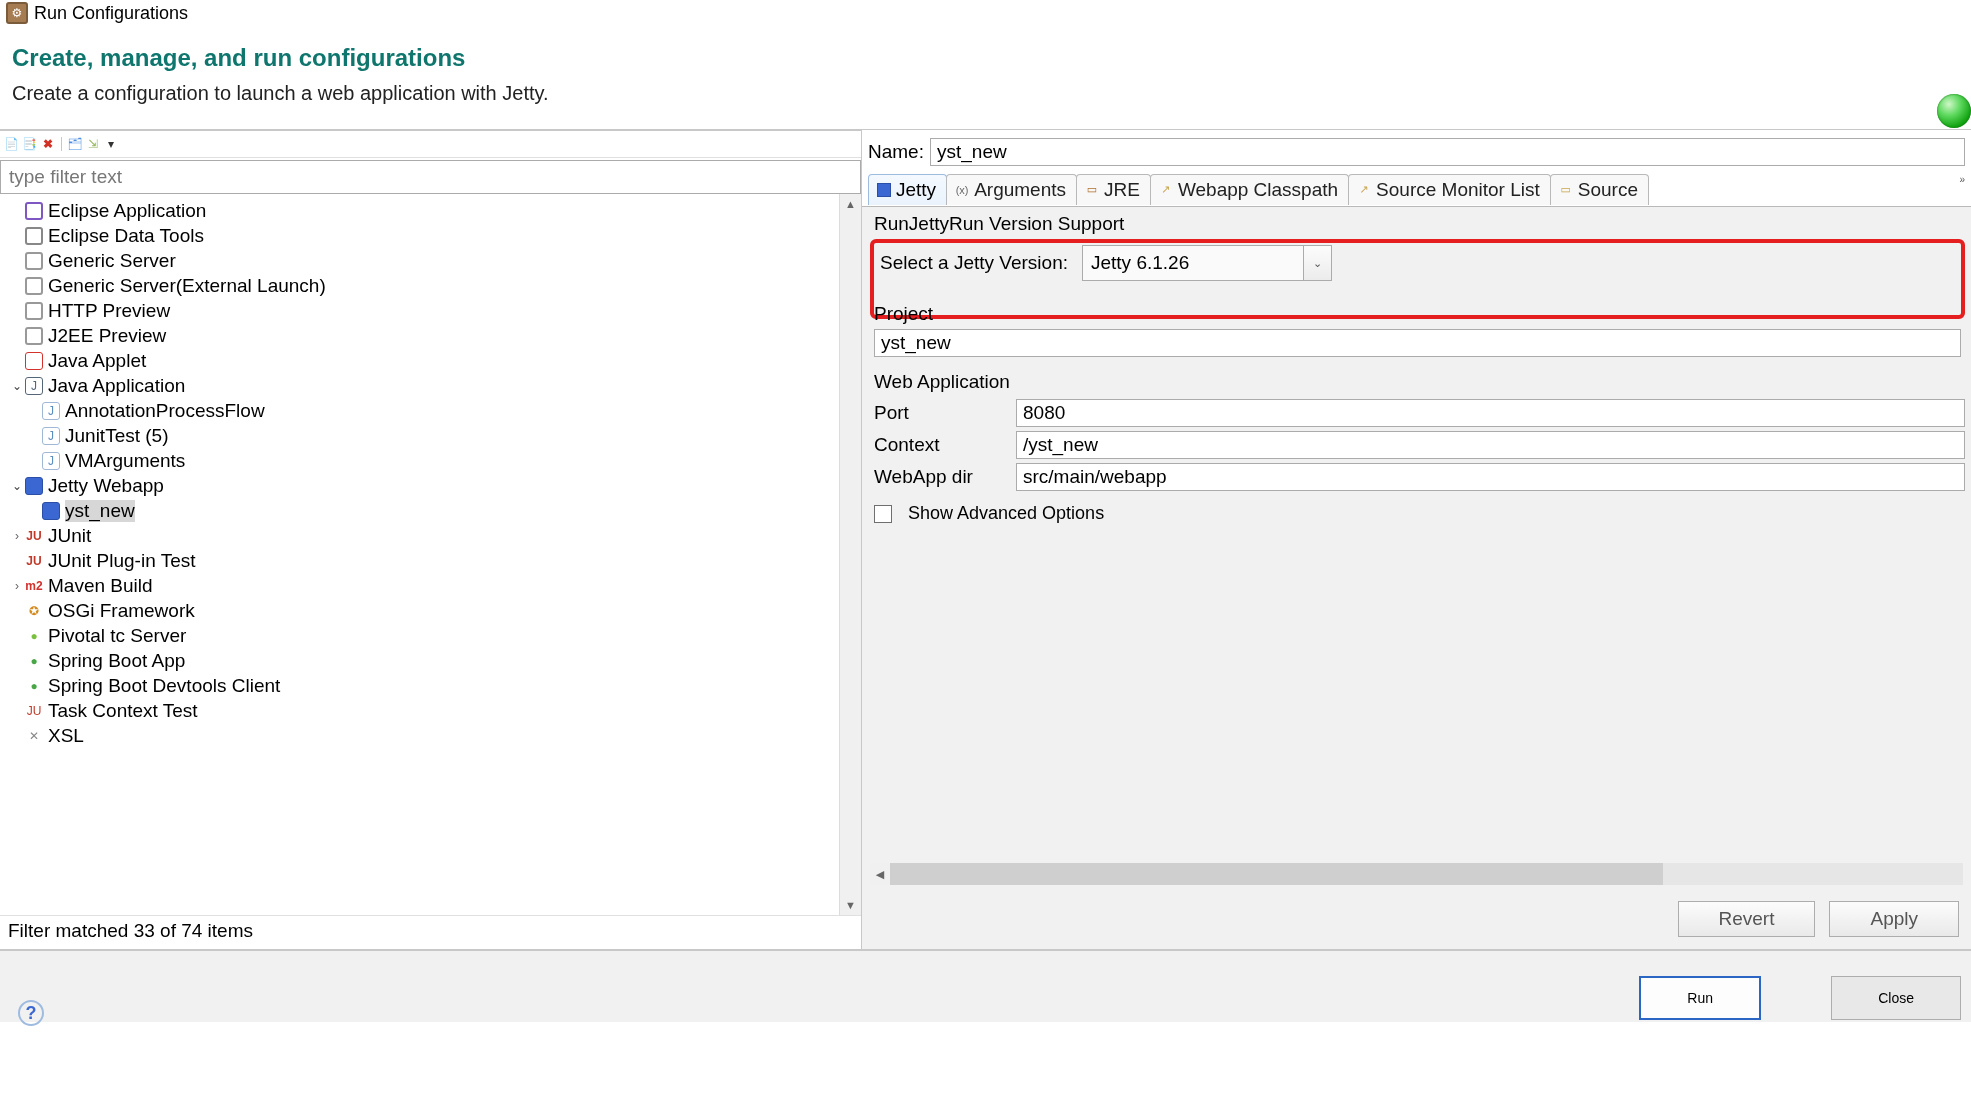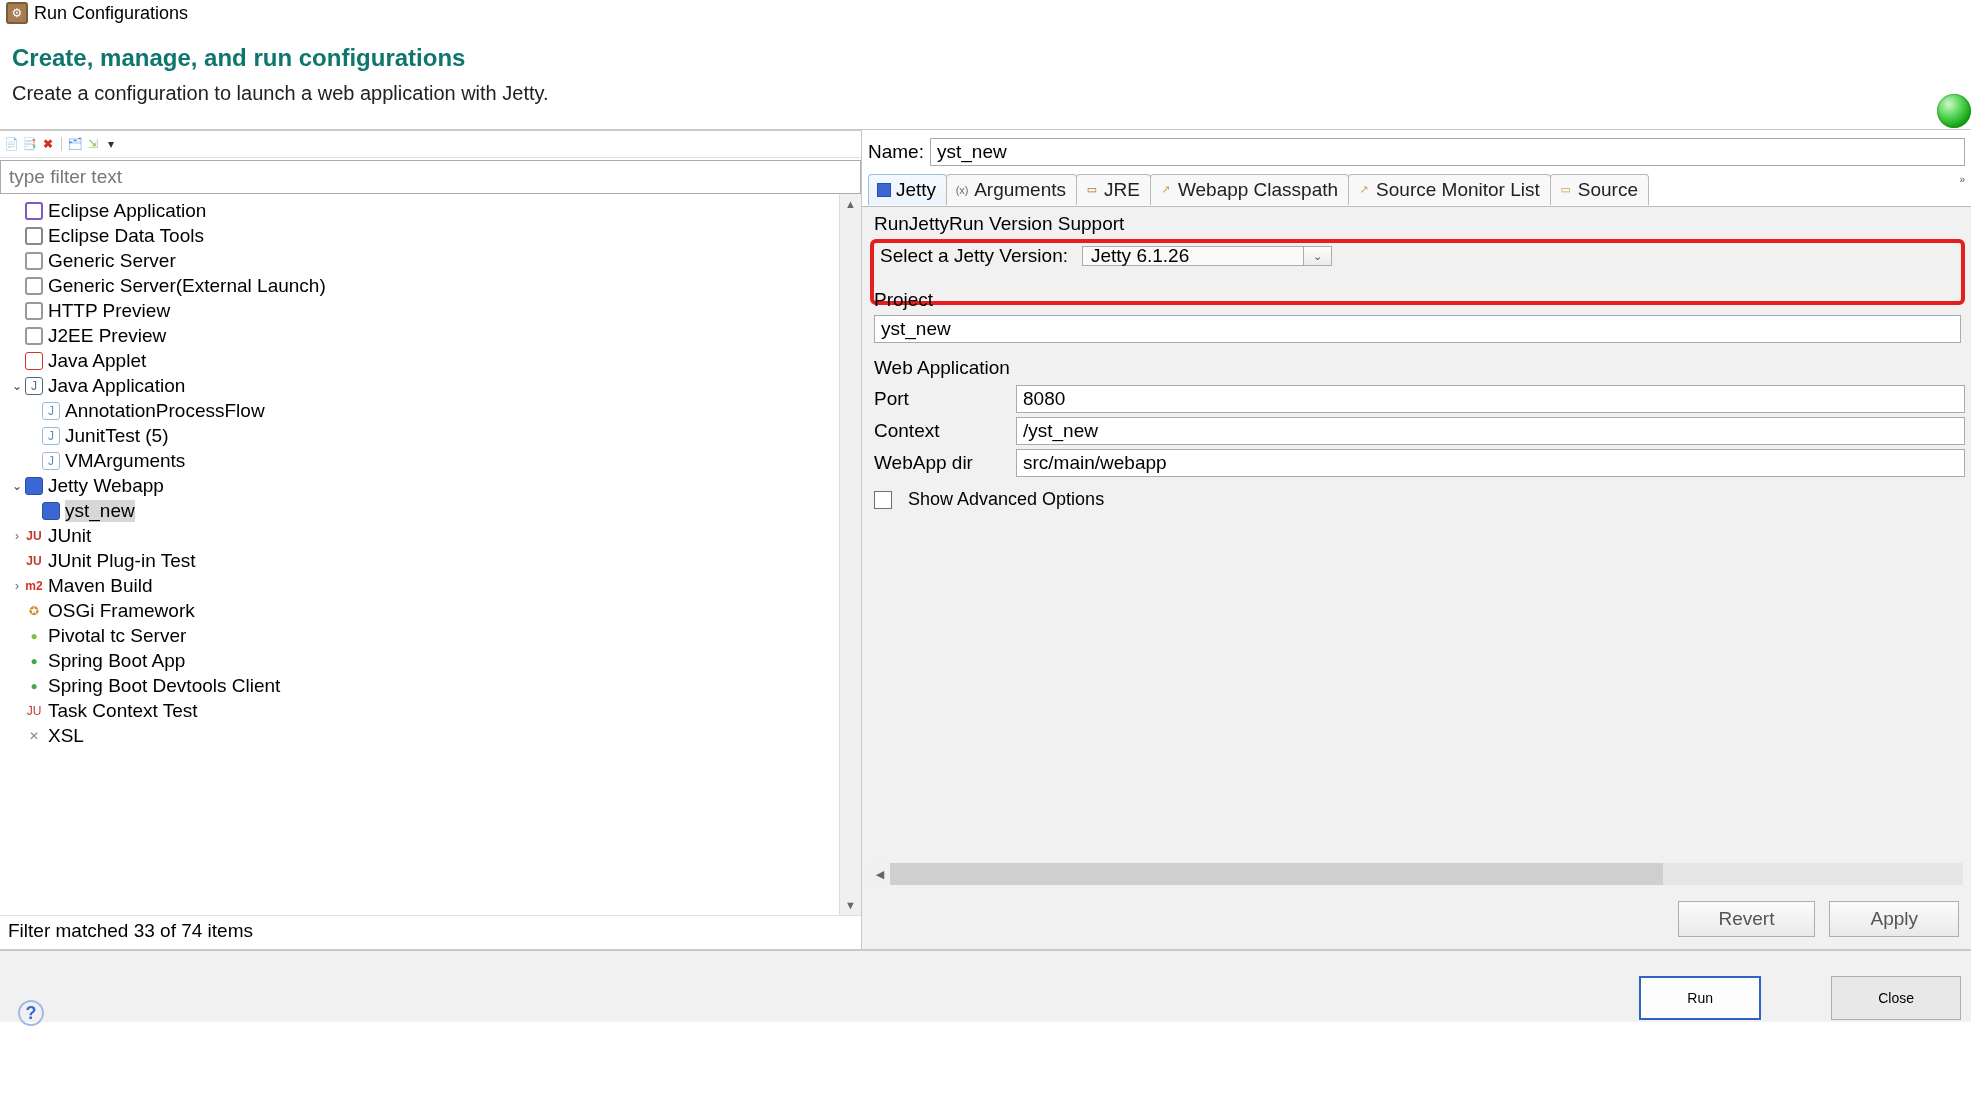--- a/index.html
+++ b/index.html
@@ -159,21 +159,21 @@
   .highlight-box{
     margin:0 6px 0 8px;
     border:4px solid #e51f1f; border-radius:6px;
     padding:2px 6px 34px 6px;
     background:#f1f1f1;
   }
   .select-row{display:flex; align-items:center; gap:14px;}
   .select-row label{font-size:19px;}
   .dd{
     display:flex; align-items:center; background:#fafafa; border:1px solid #ababab;
-    height:20px;
+    height:36px;
   }
   .dd .dd-val{ padding:0 8px; font-size:19px; width:220px;}
   .dd .dd-btn{
     width:28px; height:100%; border-left:1px solid #ababab;
     display:flex; align-items:center; justify-content:center;
     background:linear-gradient(#fcfcfc,#ececec);
     font-size:11px;color:#555;
   }
   .section-label{
     font-size:19px; padding:8px 0 4px 12px;

